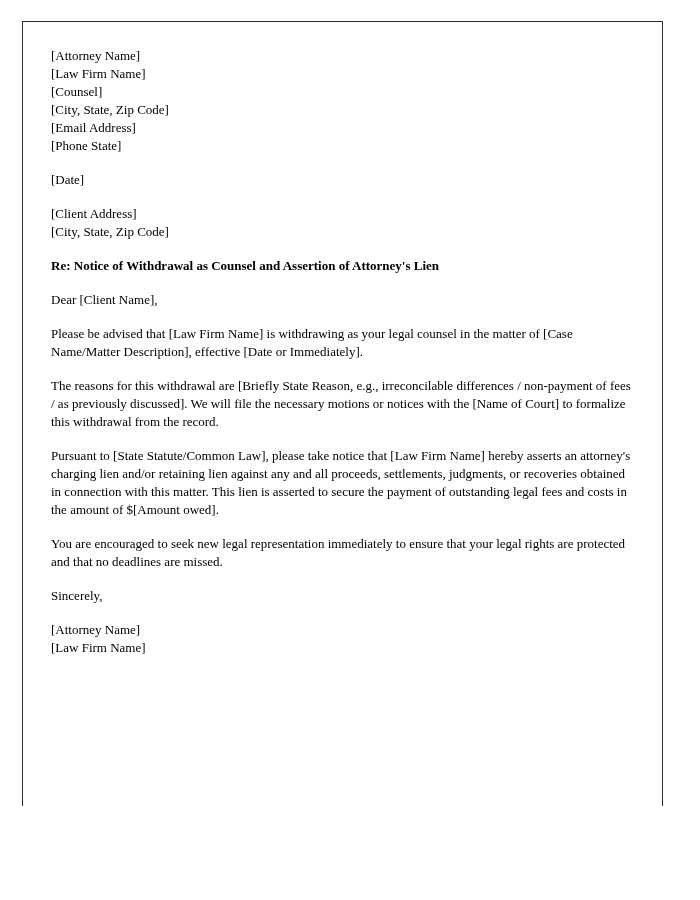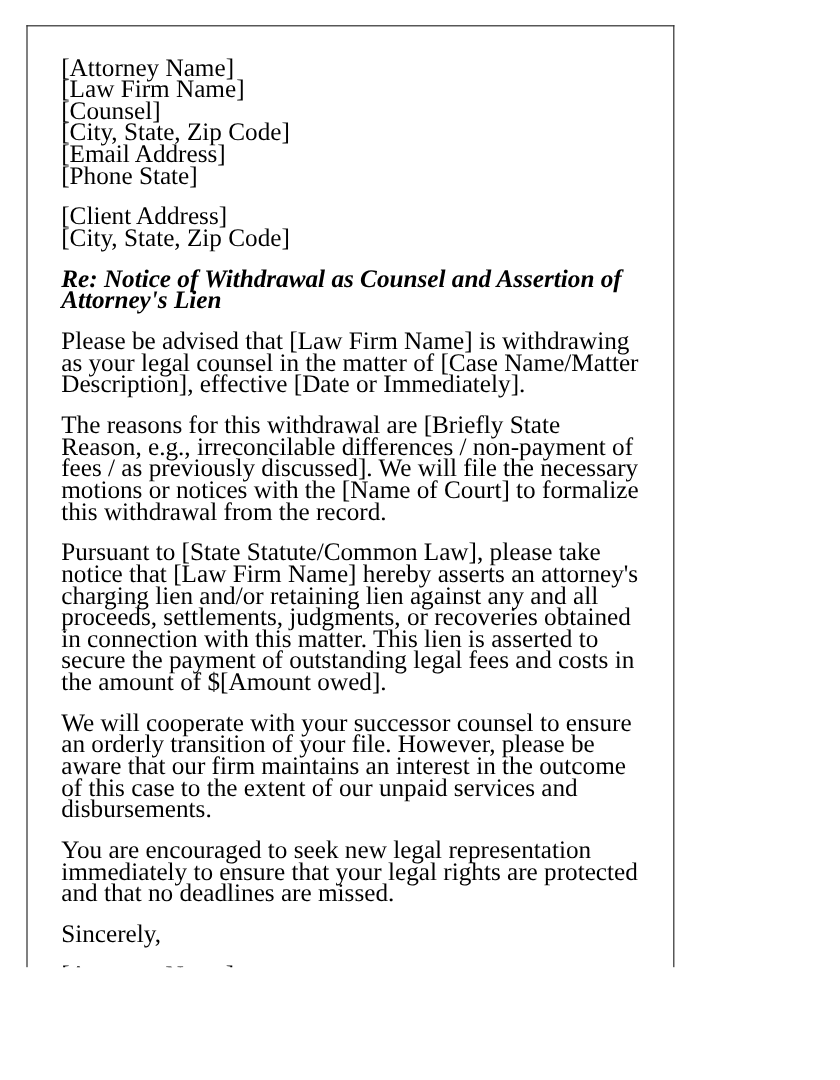--- a/index.html
+++ b/index.html
@@ -12,67 +12,67 @@
     height: 900px;
     background: var(--page-bg, #ffffff);
     font-family: "Liberation Serif", "DejaVu Serif", serif;
     color: var(--text-color, #000000);
   }
   .letter {
     position: absolute;
     left: 22px;
     top: 21px;
     box-sizing: border-box;
-    width: 540px;
+    width: 641px;
     height: 785px;
     border: 1px solid var(--border-color, #2e2e2e);
     border-bottom: none;
     padding: 25px 28px 10px 28px;
-    font-size: 21px;
+    font-size: 13px;
     line-height: 18px;
     overflow: hidden;
   }
   .block {
     margin: 0 0 16px 0;
   }
   .subject {
     font-weight: bold;
-    font-style: italic;
   }
   .line {
     display: block;
   }
 </style>
 </head>
 <body>
 
 <div class="letter">
 
   <div class="block">
     <span class="line">[Attorney Name]</span>
     <span class="line">[Law Firm Name]</span>
     <span class="line">[Counsel]</span>
     <span class="line">[City, State, Zip Code]</span>
     <span class="line">[Email Address]</span>
     <span class="line">[Phone State]</span>
   </div>
 
+  <div class="block">[Date]</div>
 
   <div class="block">
     <span class="line">[Client Address]</span>
     <span class="line">[City, State, Zip Code]</span>
   </div>
 
   <div class="block subject">Re: Notice of Withdrawal as Counsel and Assertion of Attorney's Lien</div>
 
+  <div class="block">Dear [Client Name],</div>
 
   <div class="block">Please be advised that [Law Firm Name] is withdrawing as your legal counsel in the matter of [Case Name/Matter Description], effective [Date or Immediately].</div>
   <div class="block">The reasons for this withdrawal are [Briefly State Reason, e.g., irreconcilable differences / non-payment of fees / as previously discussed]. We will file the necessary motions or notices with the [Name of Court] to formalize this withdrawal from the record.</div>
   <div class="block">Pursuant to [State Statute/Common Law], please take notice that [Law Firm Name] hereby asserts an attorney's charging lien and/or retaining lien against any and all proceeds, settlements, judgments, or recoveries obtained in connection with this matter. This lien is asserted to secure the payment of outstanding legal fees and costs in the amount of $[Amount owed].</div>
-  <div class="block">We will cooperate with your successor counsel to ensure an orderly transition of your file. However, please be aware that our firm maintains an interest in the outcome of this case to the extent of our unpaid services and disbursements.</div>
   <div class="block">You are encouraged to seek new legal representation immediately to ensure that your legal rights are protected and that no deadlines are missed.</div>
 
   <div class="block">Sincerely,</div>
 
   <div class="block">
     <span class="line">[Attorney Name]</span>
     <span class="line">[Law Firm Name]</span>
   </div>
 
 </div>

